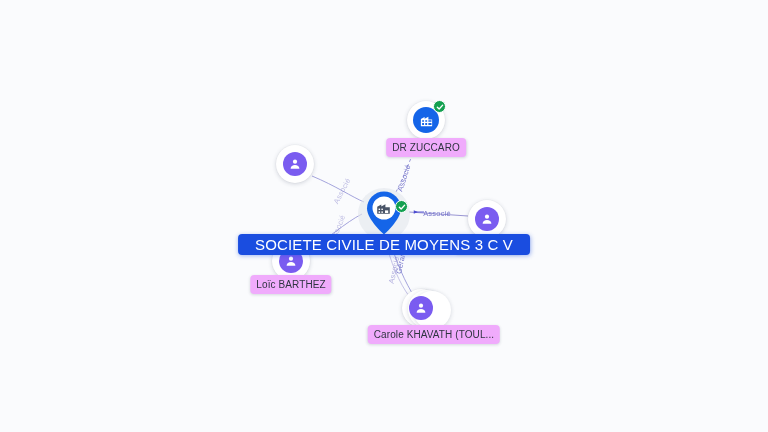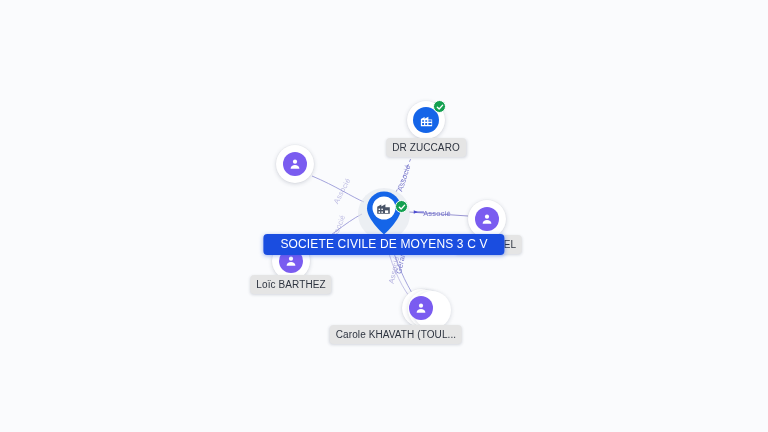--- a/index.html
+++ b/index.html
@@ -122,33 +122,33 @@
     justify-content: center;
     box-sizing: border-box;
   }
   .badge svg { display: block; }
 
   
   .node-label {
     position: absolute;
     transform: translate(-50%, 0);
     white-space: nowrap;
-    background: #e5e5e5;
+    background: #f0abfc;
     color: #2e3440;
     font-size: 10px;
     line-height: 13px;
     padding: 3px 6px;
     border-radius: 4px;
     box-shadow: 0 1px 3px rgba(40,50,80,0.18);
     letter-spacing: 0.1px;
   }
   .node-label.primary {
     background: #1a4de0;
     color: #ffffff;
-    font-size: 12px;
+    font-size: 15px;
     padding: 4px 17px;
     border-radius: 4px;
     box-shadow: 0 1px 4px rgba(26,77,224,0.38);
     z-index: 30;
     letter-spacing: 0.15px;
   }
 
   
   .edge-label {
     position: absolute;
@@ -256,21 +256,21 @@
   <div class="node" style="left:421px; top:308px;">
     <div class="node-circle stacked">
       <span class="avatar">
         <svg width="14" height="14" viewBox="0 0 24 24" fill="#ffffff">
           <circle cx="12" cy="8" r="3.6"></circle>
           <path d="M4.5 20c0-4.1 3.4-6.2 7.5-6.2s7.5 2.1 7.5 6.2z"></path>
         </svg>
       </span>
     </div>
   </div>
-  <div class="node-label" style="left:396px; top:325px;text-align:center;">Carole KHAVATH (TOUL...</div>
+  <div class="node-label" style="left:434px; top:325px;text-align:center;">Carole KHAVATH (TOUL...</div>
 
   <div class="node" style="left:384px; top:214px; z-index:20;">
     <div class="pin-wrap">
       <div class="pin">
         <svg width="38" height="46" viewBox="0 0 38 46" xmlns="http://www.w3.org/2000/svg">
           <path d="M19 1.5 C9.6 1.5 2 9.1 2 18.5 C2 29.5 19 44.5 19 44.5 S36 29.5 36 18.5 C36 9.1 28.4 1.5 19 1.5 Z" fill="#1565e8"></path>
           <circle cx="19" cy="18" r="11.5" fill="#ffffff"></circle>
           <g fill="#4a5568">
             <path d="M12.2 23.8V16.7l4.1-2.1v1.8l4.1-2.1v2.9h4.4v6.6H12.2z"></path>
           </g>

